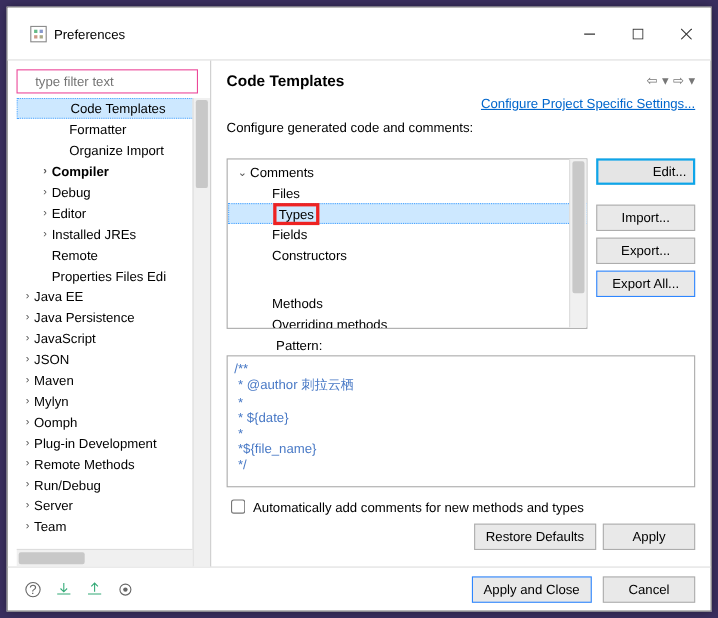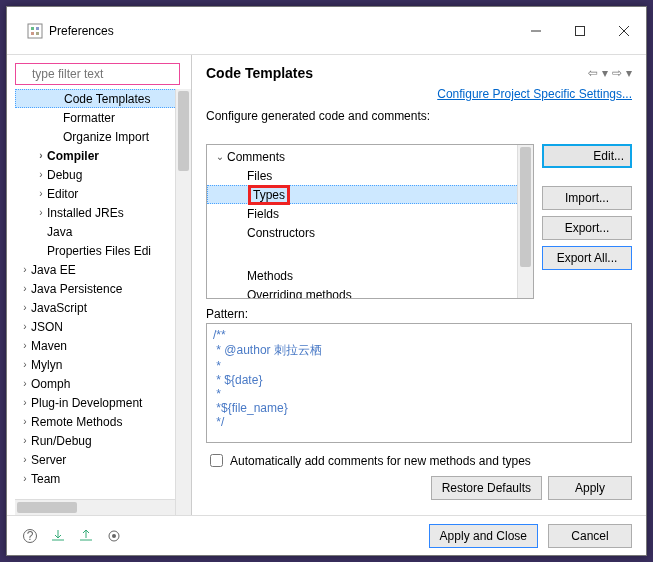--- a/index.html
+++ b/index.html
@@ -31,21 +31,21 @@
   .section-label { margin-bottom: 21px; }
   .mid { display: flex; gap: 8px; }
   .template-tree-wrap { flex: 1; height: 155px; border: 1px solid #aaa; overflow: auto; position: relative; padding: 2px 0; }
   .tt-row { display: flex; align-items: center; height: 19px; padding-left: 4px; }
   .tt-row.selected { background: #cde8ff; border: 1px dotted #4aa3ff; }
   .tt-selected-box { border: 3px solid #e22; display: inline-block; padding: 0 2px; }
   .rbtns { width: 90px; display: flex; flex-direction: column; gap: 6px; }
   .rbtn { height: 24px; border: 1px solid #adadad; background: #e9e9e9; cursor: pointer; }
   .rbtn.edit { border: 2px solid #0ea5e9; background: #e5e5e5; text-align: right; }
   .rbtn.exportall { border: 1px solid #2e86ff; }
-  .pattern-label { margin-top: 8px; }
+  .pattern-label { margin-top: 8px; margin-left: 45px; }
   .pattern-box { height: 120px; border: 1px solid #aaa; padding: 4px 6px; font-family: Consolas, monospace; font-size: 12px; white-space: pre; overflow: auto; margin-top: 2px; background: #fff; }
   .pattern-box .c0 { color: #4a7ac6; }
   .checkrow { display: flex; align-items: center; gap: 4px; margin-top: 8px; }
   .btnrow { display: flex; justify-content: flex-end; gap: 6px; margin-top: 6px; }
   .btn { height: 24px; min-width: 84px; padding: 0 10px; border: 1px solid #adadad; background: #e9e9e9; cursor: pointer; }
   .footer { display: flex; align-items: center; height: 40px; padding: 0 14px; border-top: 1px solid #ddd; gap: 10px; }
   .footer .fspacer { flex: 1; }
   .footer .btn.apply-close { border: 1px solid #2e86ff; }
   .foot-icon { width: 18px; height: 18px; color: #555; display: inline-flex; align-items: center; justify-content: center; border: 1px solid transparent; }
 </style>
@@ -110,21 +110,21 @@
             <div class="tree-row" style="padding-left: 20px;">
               <span class="arrow arrow-closed"></span>
               <span>Editor</span>
             </div>
             <div class="tree-row" style="padding-left: 20px;">
               <span class="arrow arrow-closed"></span>
               <span>Installed JREs</span>
             </div>
             <div class="tree-row" style="padding-left: 20px;">
               <span class="arrow"></span>
-              <span>Java</span>
+              <span>Remote</span>
             </div>
             <div class="tree-row" style="padding-left: 20px;">
               <span class="arrow"></span>
               <span>Properties Files Edi</span>
             </div>
             <div class="tree-row" style="padding-left: 4px;">
               <span class="arrow arrow-closed"></span>
               <span>Java EE</span>
             </div>
             <div class="tree-row" style="padding-left: 4px;">

